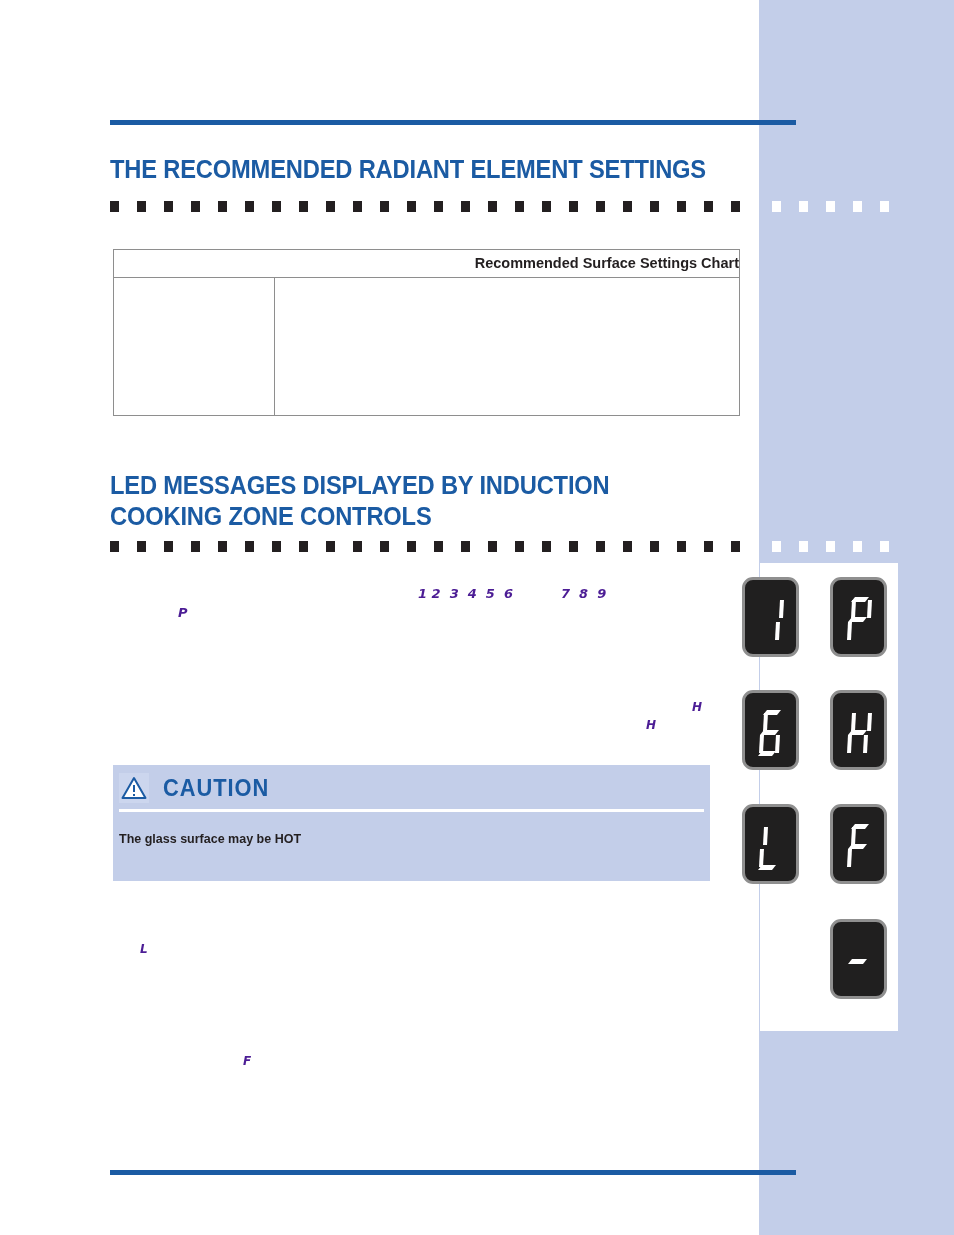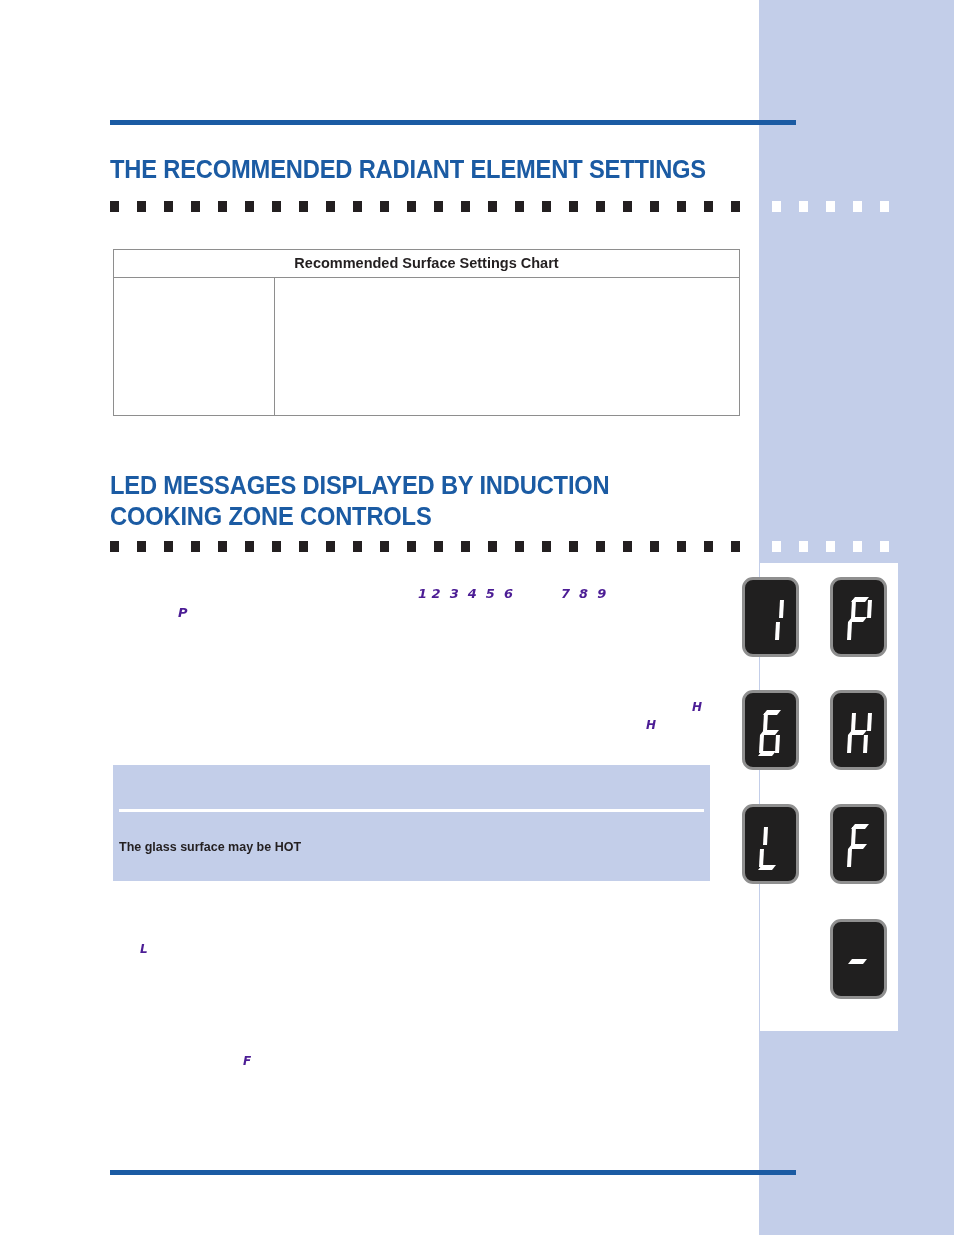--- a/index.html
+++ b/index.html
@@ -107,21 +107,21 @@
     z-index: 4;
     background: #ffffff;
   }
   .settings-table td,
   .settings-table th {
     border: 1px solid #8e8e8e;
     padding: 0;
     vertical-align: top;
   }
   .tbl-title {
-    text-align: center;
+    text-align: right;
     font-weight: bold;
     font-size: 14.5px;
     color: #231f20;
     height: 27px;
     line-height: 27px;
   }
   .tbl-head-cell {
     font-weight: bold;
     font-size: 12.5px;
     color: #231f20;
@@ -186,21 +186,20 @@
     height: 3px;
     background: #ffffff;
   }
   .caution-body {
     position: absolute;
     left: 6px;
     top: 67px;
     font-size: 12.5px;
     font-weight: bold;
     color: #231f20;
-    margin-top: 8px;
   }
 
   
   .led-tile {
     position: absolute;
     width: 57px;
     height: 80px;
     background: #201f1f;
     border: 3px solid #8f8f8f;
     border-radius: 11px;
@@ -322,20 +321,30 @@
     <span class="seg-text" style="left: 418px; top: 586px; font-size: 13px;">1 2  3  4  5  6</span>
     <span class="seg-text" style="left: 561px; top: 586px; font-size: 13px;">7  8  9</span>
     <span class="seg-text" style="left: 178px; top: 605px; font-size: 13px;">P</span>
     <span class="seg-text" style="left: 692px; top: 700px; font-size: 12px;">H</span>
     <span class="seg-text" style="left: 646px; top: 718px; font-size: 12px;">H</span>
     <span class="seg-text" style="left: 140px; top: 942px; font-size: 12px;">L</span>
     <span class="seg-text" style="left: 243px; top: 1054px; font-size: 12px;">F</span>
   </div>
 
 <div class="caution">
+  <div class="caution-head">
+    <span class="caution-tri">
+      <svg width="26" height="24" viewBox="0 0 26 24" aria-hidden="true">
+        <polygon points="13,2 24.5,22 1.5,22" fill="#ffffff" stroke="#1b5ba3" stroke-width="2" stroke-linejoin="round"></polygon>
+        <rect x="12" y="9" width="2" height="7" fill="#1b5ba3"></rect>
+        <rect x="12" y="18" width="2" height="2" fill="#1b5ba3"></rect>
+      </svg>
+    </span>
+    <span class="caution-title">CAUTION</span>
+  </div>
   <div class="caution-divider"></div>
   <div class="caution-body">The glass surface may be HOT</div>
 </div>
 
 <div id="led-tiles">
     <div class="led-tile" style="left: 742px; top: 577px;">
       <div class="led-glyph">
         <div class="seg b"></div>
         <div class="seg c"></div>
       </div>

